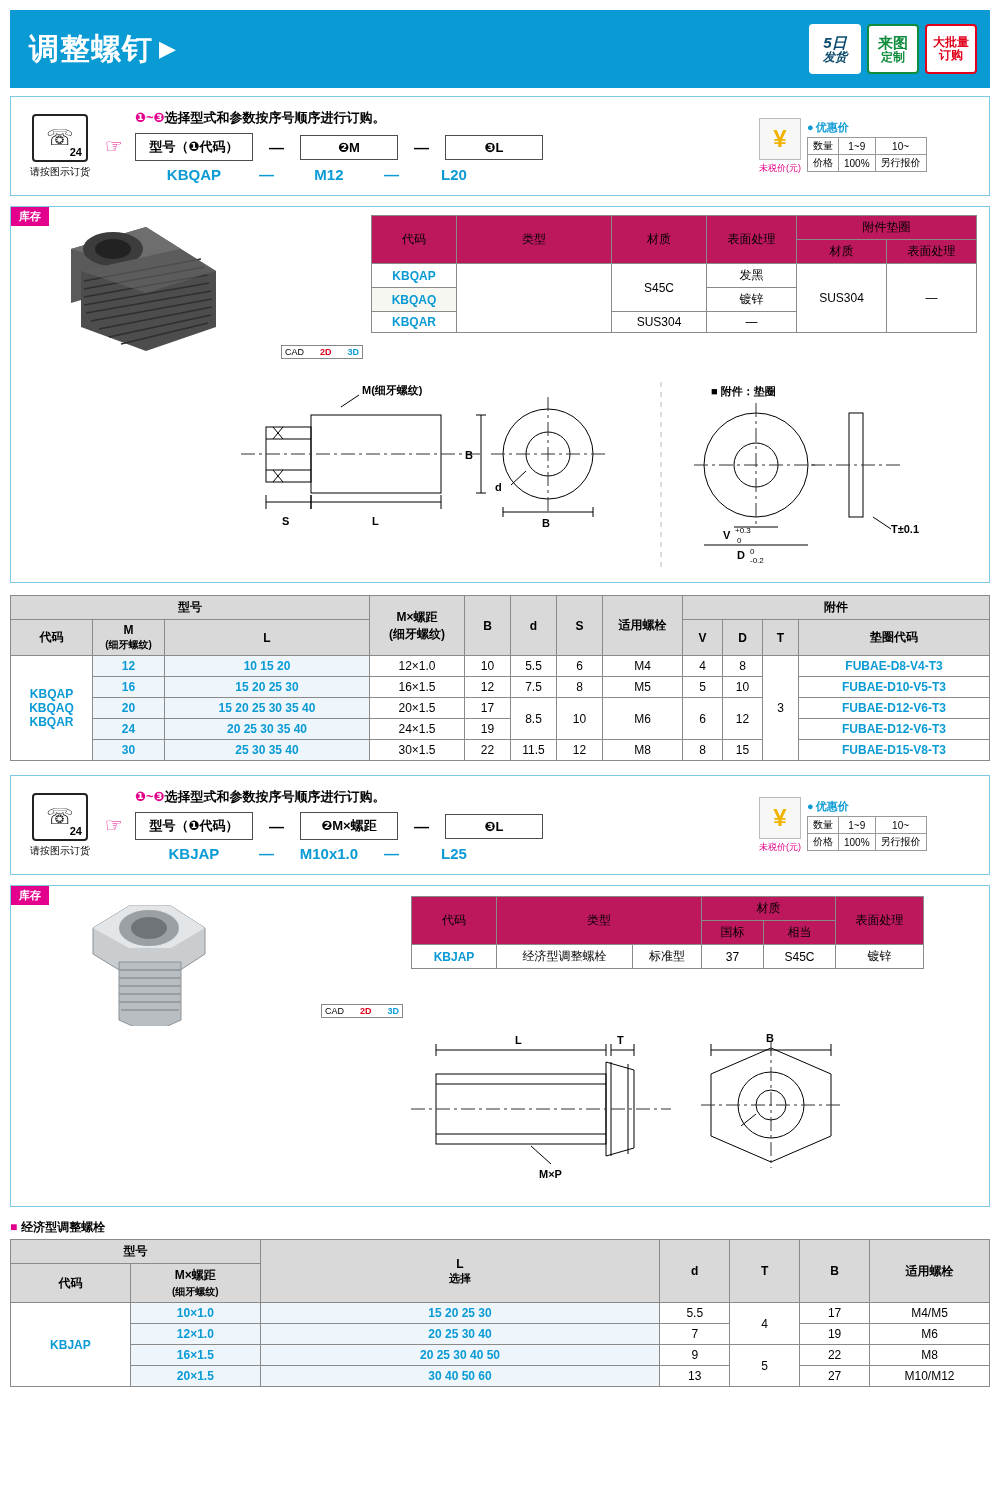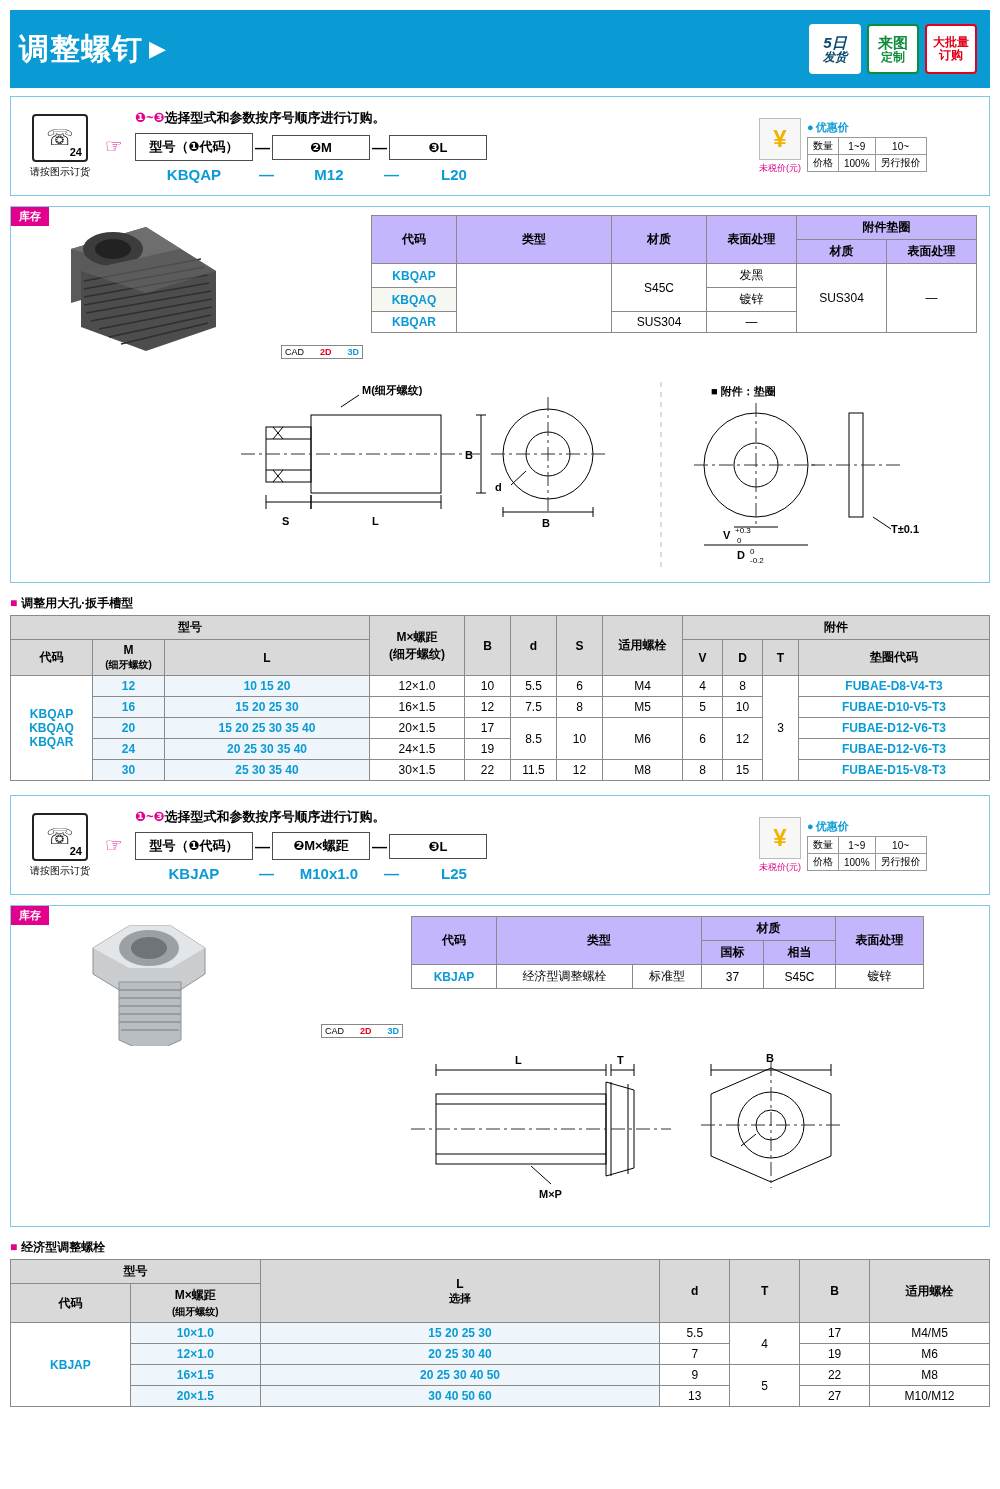--- a/index.html
+++ b/index.html
@@ -13,21 +13,21 @@
   .page { position:relative; width:1000px; height:1489px; padding:0 10px; }
 
   
   .header {
     height:78px; background:#0a9ad4; position:relative;
     display:flex; align-items:center; margin:10px 0 8px 0;
     border:1px solid #0a9ad4;
   }
   .hdr-title {
     color:#fff; font-size:30px; font-weight:bold; letter-spacing:1px;
-    padding-left:8px; white-space:nowrap;
+    padding-left:18px; white-space:nowrap;
   }
   .hdr-arrow { color:#fff; font-size:22px; padding:0 10px 0 6px; }
   .hdr-sub { color:#fff; font-size:21px; line-height:1.25; font-weight:bold; }
   .hdr-badges { position:absolute; right:12px; top:50%; transform:translateY(-50%); display:flex; gap:6px; }
   .badge {
     width:52px; height:50px; border-radius:4px; background:#fff;
     display:flex; flex-direction:column; align-items:center; justify-content:center;
     font-size:13px; font-weight:bold; line-height:1.05; text-align:center;
   }
   .badge.red { color:#0c4a6e;font-style:italic; }
@@ -46,21 +46,21 @@
   }
   .phone-ico .ico-sq {
     width:56px; height:48px; border:2px solid #222; border-radius:4px; margin:0 auto 3px;
     display:flex; align-items:center; justify-content:center; font-size:22px; position:relative;
   }
   .phone-ico .ico-sq:after{content:"24";position:absolute;right:4px;bottom:2px;font-size:11px;font-weight:bold;}
   .hand { font-size:20px; color:#e2008c; margin:0 6px; }
   .order-main { flex:1; padding-left:6px; }
   .order-note { font-size:13px; font-weight:bold; margin-bottom:6px; }
   .order-note .num { color:#e2008c; }
-  .code-row { display:flex; align-items:center; gap:2px; }
+  .code-row { display:flex; align-items:center; gap:16px; }
   .code-cell {
     border:1px solid #4d4d4d; background:#fff; padding:4px 10px; font-size:13px;
     min-width:60px; text-align:center; font-weight:bold;
   }
   .dash { font-size:15px; font-weight:bold; }
   .code-values { display:flex; align-items:center; gap:6px; margin-top:5px; color:#0a9ad4; font-weight:bold; font-size:15px;}
   .code-values .v { min-width:98px; text-align:center; }
   .code-values .v.first { min-width:118px; }
   .price-box { width:230px; display:flex; align-items:center; gap:6px; padding-right:10px;}
   .yen {
@@ -84,21 +84,21 @@
   .photo-box { width:360px; height:160px; position:relative; border-right:0; }
   .cad-tag {
     position:absolute; right:8px; bottom:8px; border:1px solid #888; background:#fff;
     font-size:9px; padding:1px 3px; display:flex; align-items:center; gap:16px;
   }
   .cad-tag .c2d{color:#e2001a;font-weight:bold;}
   .cad-tag .c3d{color:#0a9ad4;font-weight:bold;}
 
   table.spec { border-collapse:collapse; font-size:12px; }
   table.spec th, table.spec td { border:1px solid #8a8a8a; text-align:center; padding:3px 6px; }
-  table.spec th { background:#c4b5fd; font-weight:bold; }
+  table.spec th { background:#be185d; font-weight:normal; }
   .code-blue { color:#0a9ad4; font-weight:bold; }
 
   
   .drawing { height:215px; position:relative; }
   .sec-head { font-size:12px; font-weight:bold; margin:6px 0 3px 0; }
   .sec-head:before{content:"\25A0";color:#e2008c;margin-right:4px;}
 
   
   table.data { border-collapse:collapse; width:100%; font-size:12px; }
   table.data th, table.data td { border:1px solid #8a8a8a; text-align:center; padding:3px 4px; }
@@ -318,21 +318,20 @@
           <text x="726" y="176" font-size="8">0</text>
           <text x="726" y="192" font-weight="bold">D</text>
           <text x="739" y="187" font-size="8">0</text>
           <text x="739" y="196" font-size="8">-0.2</text>
           <text x="880" y="166" font-weight="bold">T±0.1</text>
         </g>
       </svg>
     </div>
   </div>
 
-  <div class="sec-head">调整用大孔·扳手槽型</div>
   <table class="data">
     <tbody>
         <tr>
       <th colspan="3">型号</th>
       <th rowspan="2" style="width:95px">
         <span>M×螺距</span><br>
         <span>(细牙螺纹)</span>
       </th>
       <th rowspan="2" style="width:46px">B</th>
       <th rowspan="2" style="width:46px">d</th>

